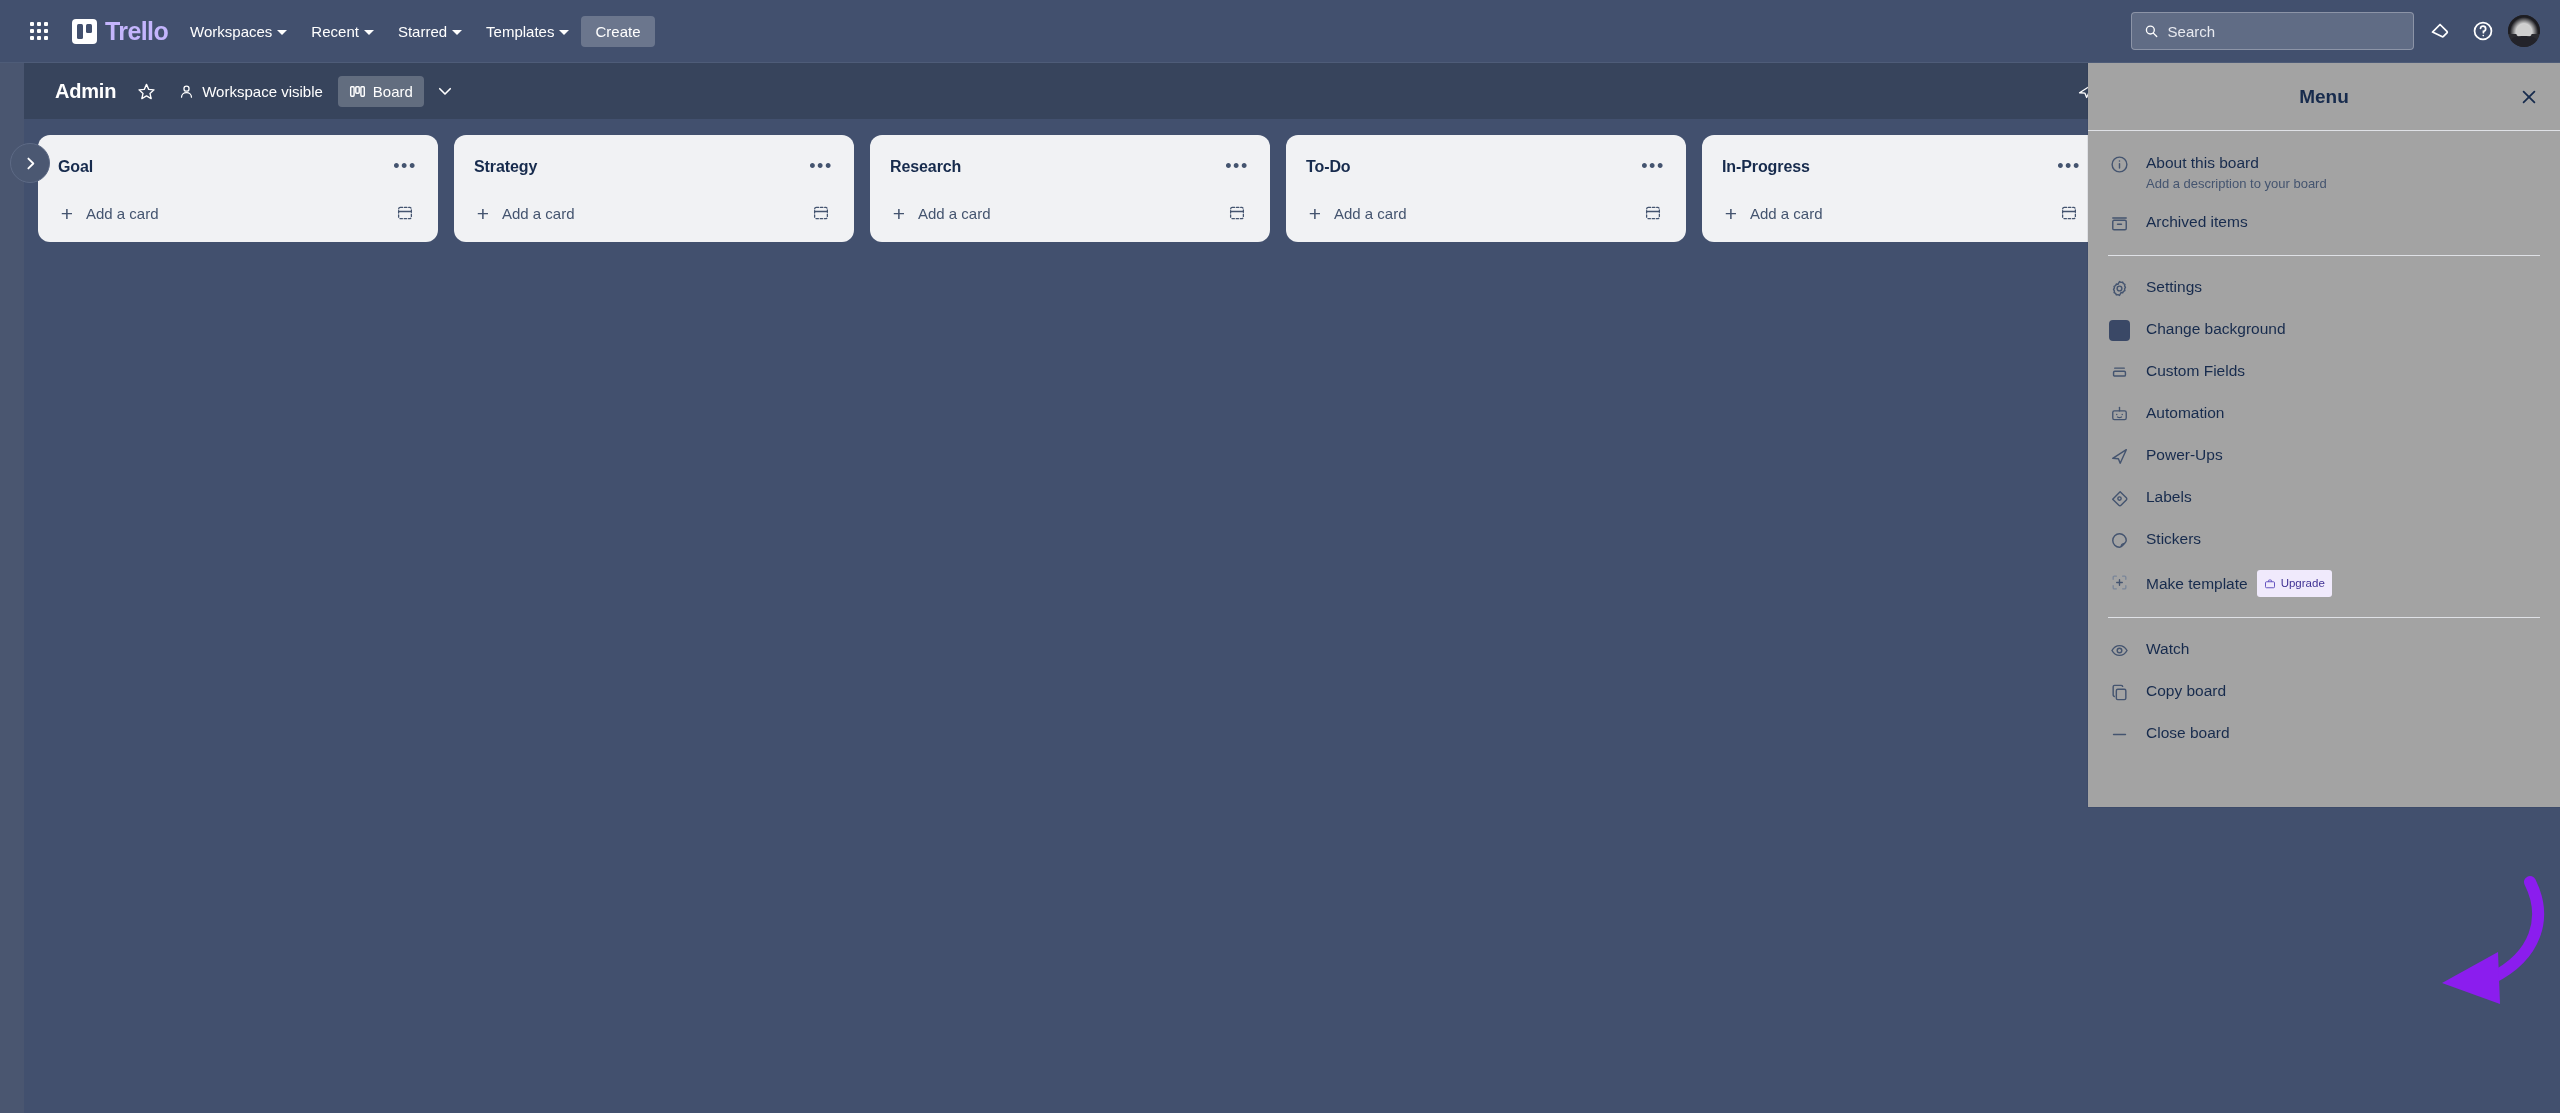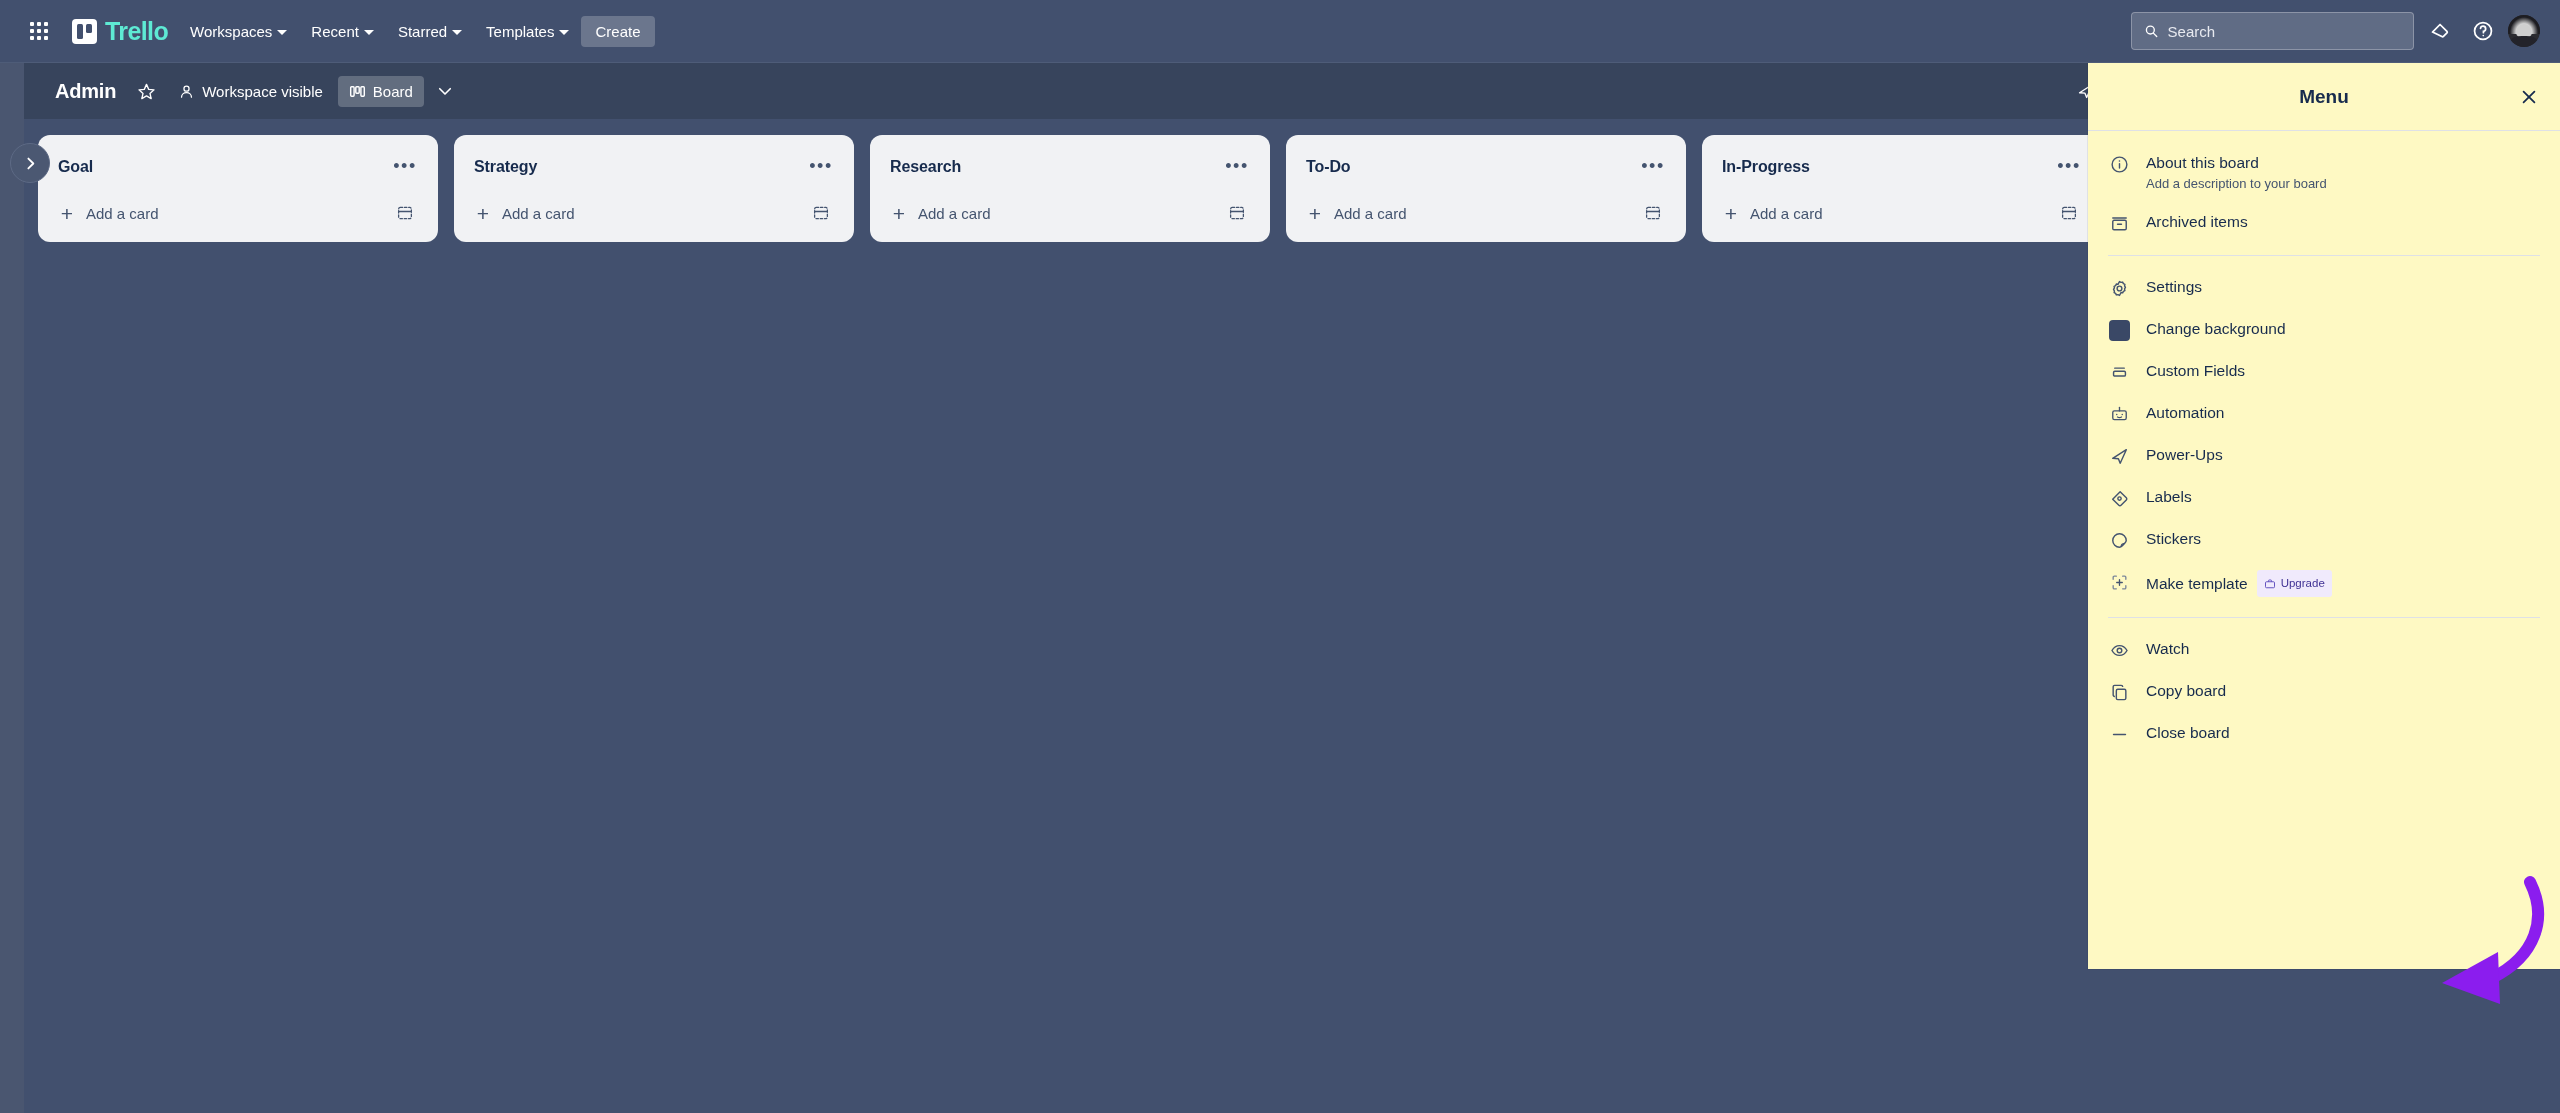--- a/index.html
+++ b/index.html
@@ -51,21 +51,21 @@
   }
   .trello-mark::before {
     content: ""; position: absolute; left: 5px; top: 5px;
     width: 5.5px; height: 15px; background: #42506E; border-radius: 1.5px;
   }
   .trello-mark::after {
     content: ""; position: absolute; left: 14px; top: 5px;
     width: 5.5px; height: 9px; background: #42506E; border-radius: 1.5px;
   }
   .trello-word {
-    color: #5eead4; font-size: 25px; font-weight: 700;
+    color: #c4b5fd; font-size: 25px; font-weight: 700;
     letter-spacing: -0.6px; line-height: 1;
   }
 
   .nav-btn {
     display: flex; align-items: center; gap: 5px;
     color: #fff; font-size: 15px;
     padding: 7px 12px; border-radius: 4px;
     cursor: pointer; white-space: nowrap;
     background: transparent; border: none;
     font-family: "Liberation Sans", sans-serif;
@@ -266,22 +266,22 @@
   .template-btn {
     width: 30px; height: 30px; border-radius: 4px;
     display: flex; align-items: center; justify-content: center;
     cursor: pointer;
   }
 
   
   #menu-panel {
     position: absolute;
     top: 63px; right: 0;
-    width: 472px; height: 906px;
-    background: #fef9c3;
+    width: 472px; height: 744px;
+    background: #a3a3a3;
     z-index: 25;
     display: flex; flex-direction: column;
     box-shadow: 0 0 0 1px rgba(9,30,66,0.08);
   }
   #menu-header {
     height: 68px;
     display: flex; align-items: center; justify-content: center;
     position: relative;
     border-bottom: 1px solid #dfe1e6;
     flex: 0 0 68px;

